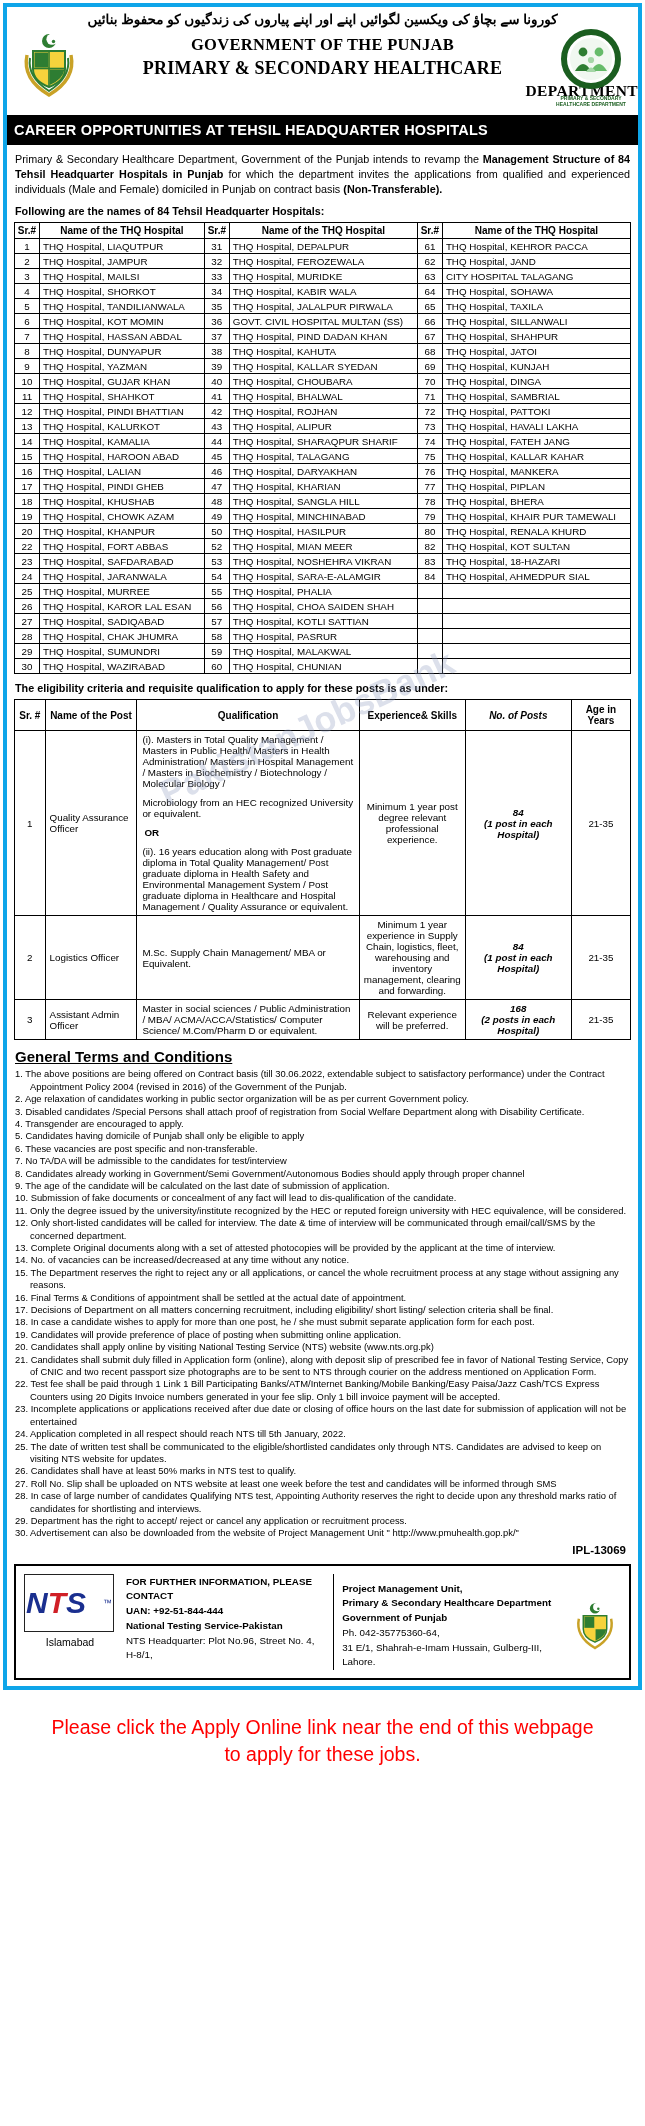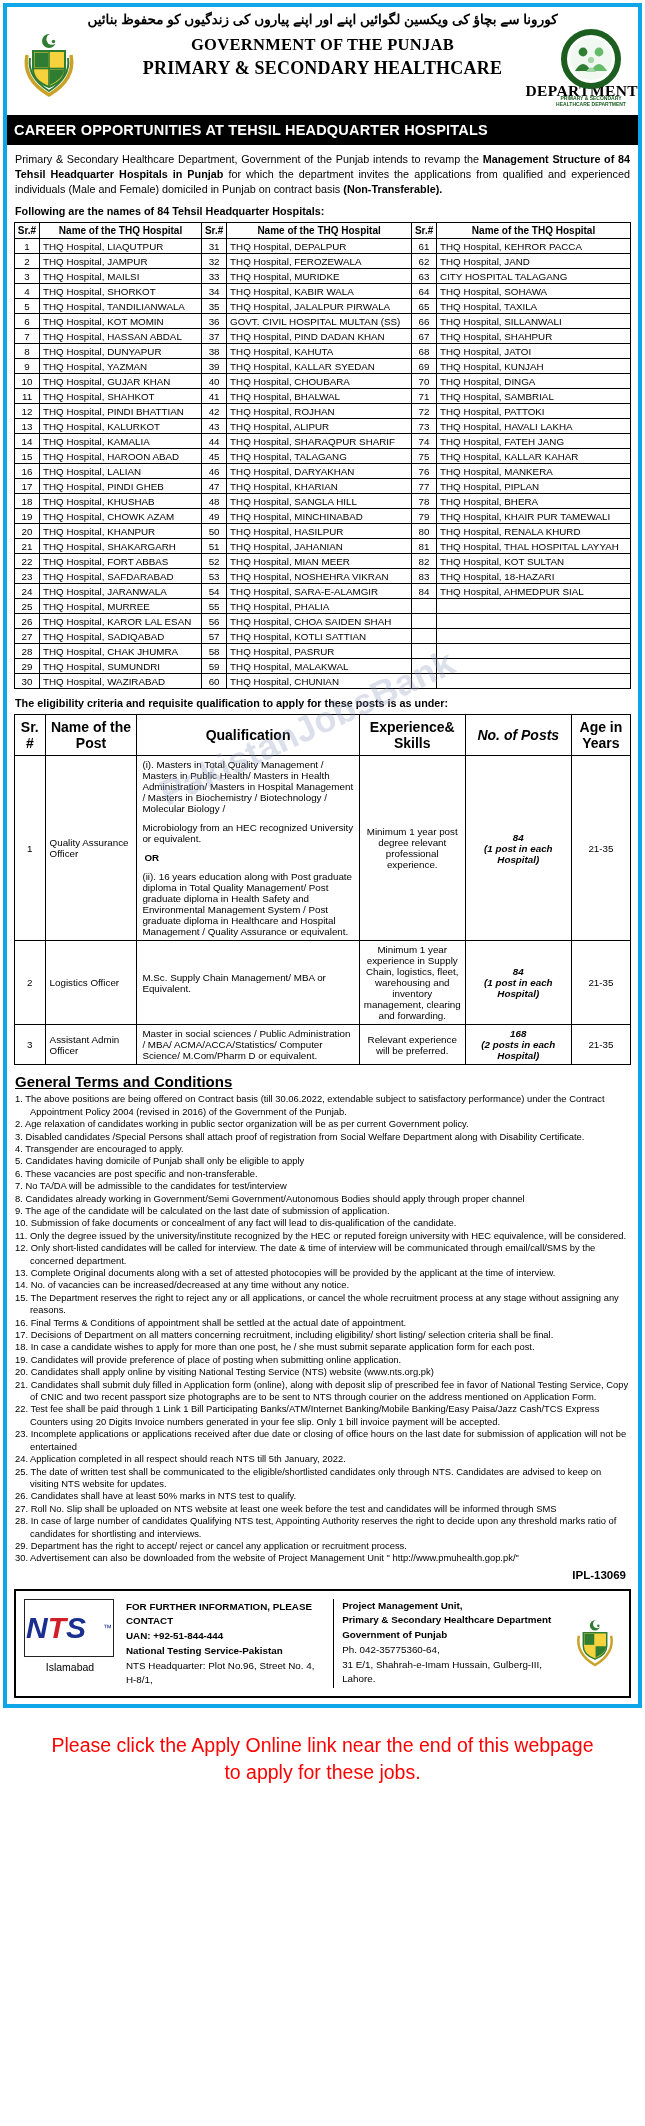--- a/index.html
+++ b/index.html
@@ -22,21 +22,21 @@
 
   .intro { font-size:10.8px; line-height:1.4; padding:7px 8px 2px; text-align:justify; }
   .sect-head { font-size:10.8px; font-weight:bold; padding:6px 8px 3px; }
 
   table { border-collapse:collapse; width:calc(100% - 14px); margin:2px 7px; }
   th, td { border:1px solid #000; font-size:9.8px; padding:1px 3px; vertical-align:middle; }
   .hosp th { font-size:10px; text-align:center; padding:2px; }
   .hosp td { height:15px; }
   .c-sr { width:25px; text-align:center; }
 
-  .elig th { font-size:14px; text-align:center; padding:4px 2px; }
+  .elig th { font-size:10px; text-align:center; padding:4px 2px; }
   .e-sr { width:30px; text-align:center; }
   .e-name { width:90px; padding:2px 4px; }
   .e-qual { width:218px; padding:3px 5px; }
   .e-exp { width:104px; text-align:center; padding:3px 4px; }
   .e-posts { width:104px; text-align:center;font-style:italic; }
   .e-age { width:58px; text-align:center; }
   .q-par { margin-bottom:8px; }
   .q-par:last-child { margin-bottom:0; }
   .q-or { font-weight:bold; margin:2px 0 8px 2px; }
   .np-num, .np-note { font-weight:bold; font-size:9.8px; }
@@ -49,21 +49,21 @@
   .footer { border:2px solid #000; margin:4px 7px 6px; display:flex; padding:8px 8px; }
   .f-left { display:flex; gap:10px; flex:1.08; border-right:1.5px solid #000; padding-right:8px; }
   .nts-block { text-align:center; flex:0 0 92px; }
   .nts-box { border:1.5px solid #222; width:90px; height:58px; display:flex; align-items:center; justify-content:center;gap:17px; }
   .nts-word { font-size:30px; font-weight:bold; font-style:italic; color:#1a2f8f; line-height:1; }
   .nts-word .red { color:#d01f26; }
   .nts-tm { font-size:9px; vertical-align:super; color:#1a2f8f; }
   .nts-city { font-size:10.5px; margin-top:4px; }
   .contact { font-size:9.8px; line-height:1.5; padding-top:1px; }
   .bold { font-weight:bold; }
-  .f-right { flex:1; display:flex; gap:6px; padding-left:8px; }
+  .f-right { flex:1; display:flex; gap:6px; padding-left:8px;margin-top:8px; }
   .pmu { font-size:9.8px; line-height:1.5; flex:1; }
   .f-crest { flex:0 0 52px; display:flex; align-items:center; justify-content:center; }
 
   .note { color:#ff0000; text-align:center; font-size:19.5px; line-height:1.4; margin:24px auto 0; width:555px; }
 
   .watermark { position:absolute; color:rgba(140,152,190,.30); font-size:36px; font-weight:bold; transform:rotate(-25deg); pointer-events:none; white-space:nowrap; }
 </style>
 </head>
 <body>
 
@@ -278,28 +278,20 @@
             <td class="c-sr">79</td>
             <td class="c-name">THQ Hospital, KHAIR PUR TAMEWALI</td>
           </tr>
           <tr>
             <td class="c-sr">20</td>
             <td class="c-name">THQ Hospital, KHANPUR</td>
             <td class="c-sr">50</td>
             <td class="c-name">THQ Hospital, HASILPUR</td>
             <td class="c-sr">80</td>
             <td class="c-name">THQ Hospital, RENALA KHURD</td>
-          </tr>
-          <tr>
-            <td class="c-sr">21</td>
-            <td class="c-name">THQ Hospital, SHAKARGARH</td>
-            <td class="c-sr">51</td>
-            <td class="c-name">THQ Hospital, JAHANIAN</td>
-            <td class="c-sr">81</td>
-            <td class="c-name">THQ Hospital, THAL HOSPITAL LAYYAH</td>
           </tr>
           <tr>
             <td class="c-sr">22</td>
             <td class="c-name">THQ Hospital, FORT ABBAS</td>
             <td class="c-sr">52</td>
             <td class="c-name">THQ Hospital, MIAN MEER</td>
             <td class="c-sr">82</td>
             <td class="c-name">THQ Hospital, KOT SULTAN</td>
           </tr>
           <tr>

